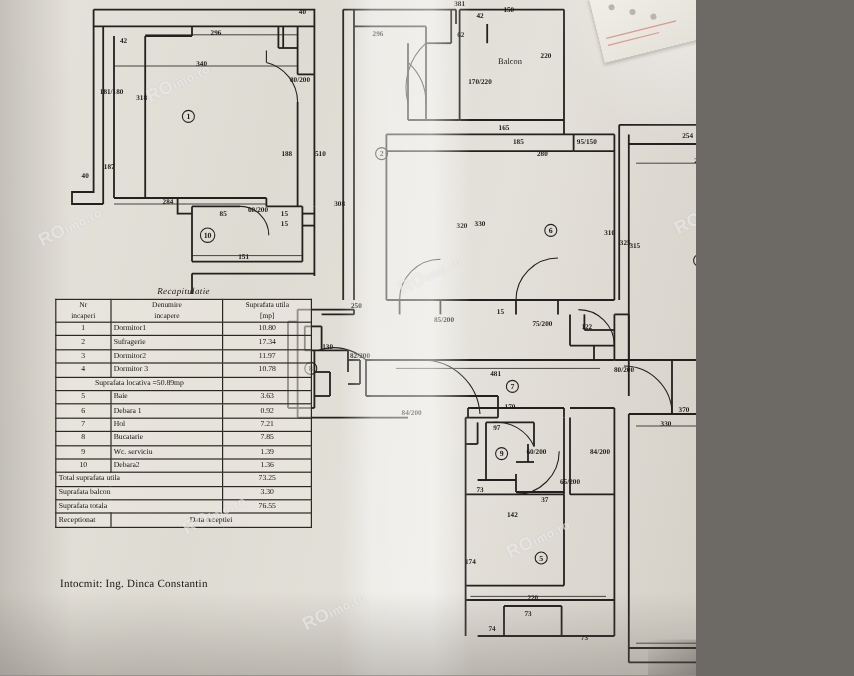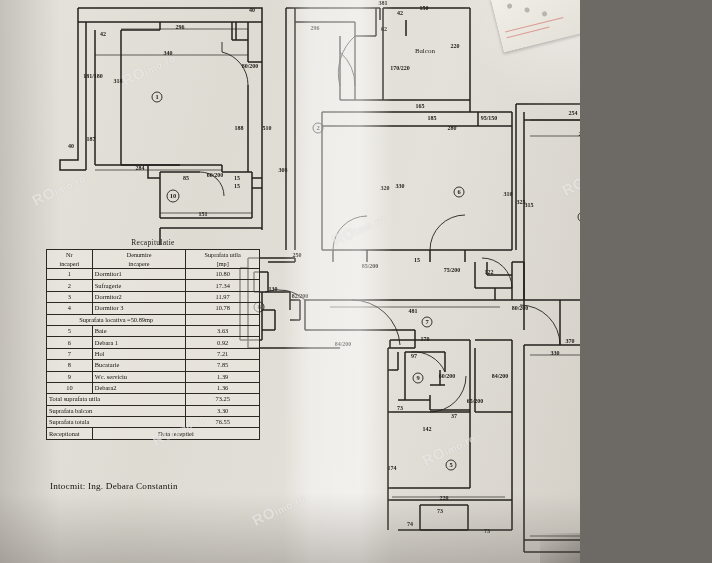--- a/index.html
+++ b/index.html
@@ -42,21 +42,21 @@
   .dim{stroke:#2a2724;stroke-width:0.7;fill:none;}
   text{font-family:"Liberation Serif", serif;fill:#1d1a17;}
   .dimtxt-b{font-size:6px;font-weight:bold;}
   .roomnum{font-size:6.5px;font-weight:bold;text-anchor:middle;}
   .balcon{font-size:7px;}
   
   .tbl-wrap{
     position:absolute;left:46px;top:238px;width:214px;
   }
   .tbl-title{
-    text-align:center;font-size:7.5px;color:#1d1a17;margin-bottom:2px;letter-spacing:.3px;
+    text-align:center;font-size:7.5px;color:#1d1a17;margin-bottom:2px;letter-spacing:.3px;font-style:italic;
   }
   table.recap{
     border-collapse:collapse;width:214px;background:rgba(236,233,226,.55);
   }
   table.recap td,table.recap th{
     border:1px solid #2b2824;font-size:6.4px;color:#161310;padding:0 2px;height:10.4px;line-height:10px;
     font-weight:normal;
   }
   table.recap th{font-size:6.2px;text-align:center;height:9px;line-height:9px;}
   .c-nr{width:42px;text-align:center;}
@@ -516,21 +516,21 @@
             <td class="c-sup">76.55</td>
           </tr>
           <tr>
             <td class="c-lbl">Receptionat</td>
             <td colspan="2" style="text-align: center;">Data receptiei</td>
           </tr>
         </tbody>
     </table>
   </div>
 
-  <div class="footer-sign">Intocmit: Ing. Debara Constantin</div>
+  <div class="footer-sign">Intocmit: Ing. Dinca Constantin</div>
 
   <div id="watermarks">
       <div class="wm" style="left: 330px; top: 220px;"><span>RO</span><small>imo.ro</small></div>
       <div class="wm" style="left: 120px; top: 60px;"><span>RO</span><small>imo.ro</small></div>
       <div class="wm" style="left: 560px; top: 170px;"><span>RO</span><small>imo.ro</small></div>
       <div class="wm" style="left: 150px; top: 420px;"><span>RO</span><small>imo.ro</small></div>
       <div class="wm" style="left: 420px; top: 440px;"><span>RO</span><small>imo.ro</small></div>
       <div class="wm" style="left: 620px; top: 440px;"><span>RO</span><small>imo.ro</small></div>
       <div class="wm" style="left: 250px; top: 500px;"><span>RO</span><small>imo.ro</small></div>
       <div class="wm" style="left: 600px; top: 60px;"><span>RO</span><small>imo.ro</small></div>

